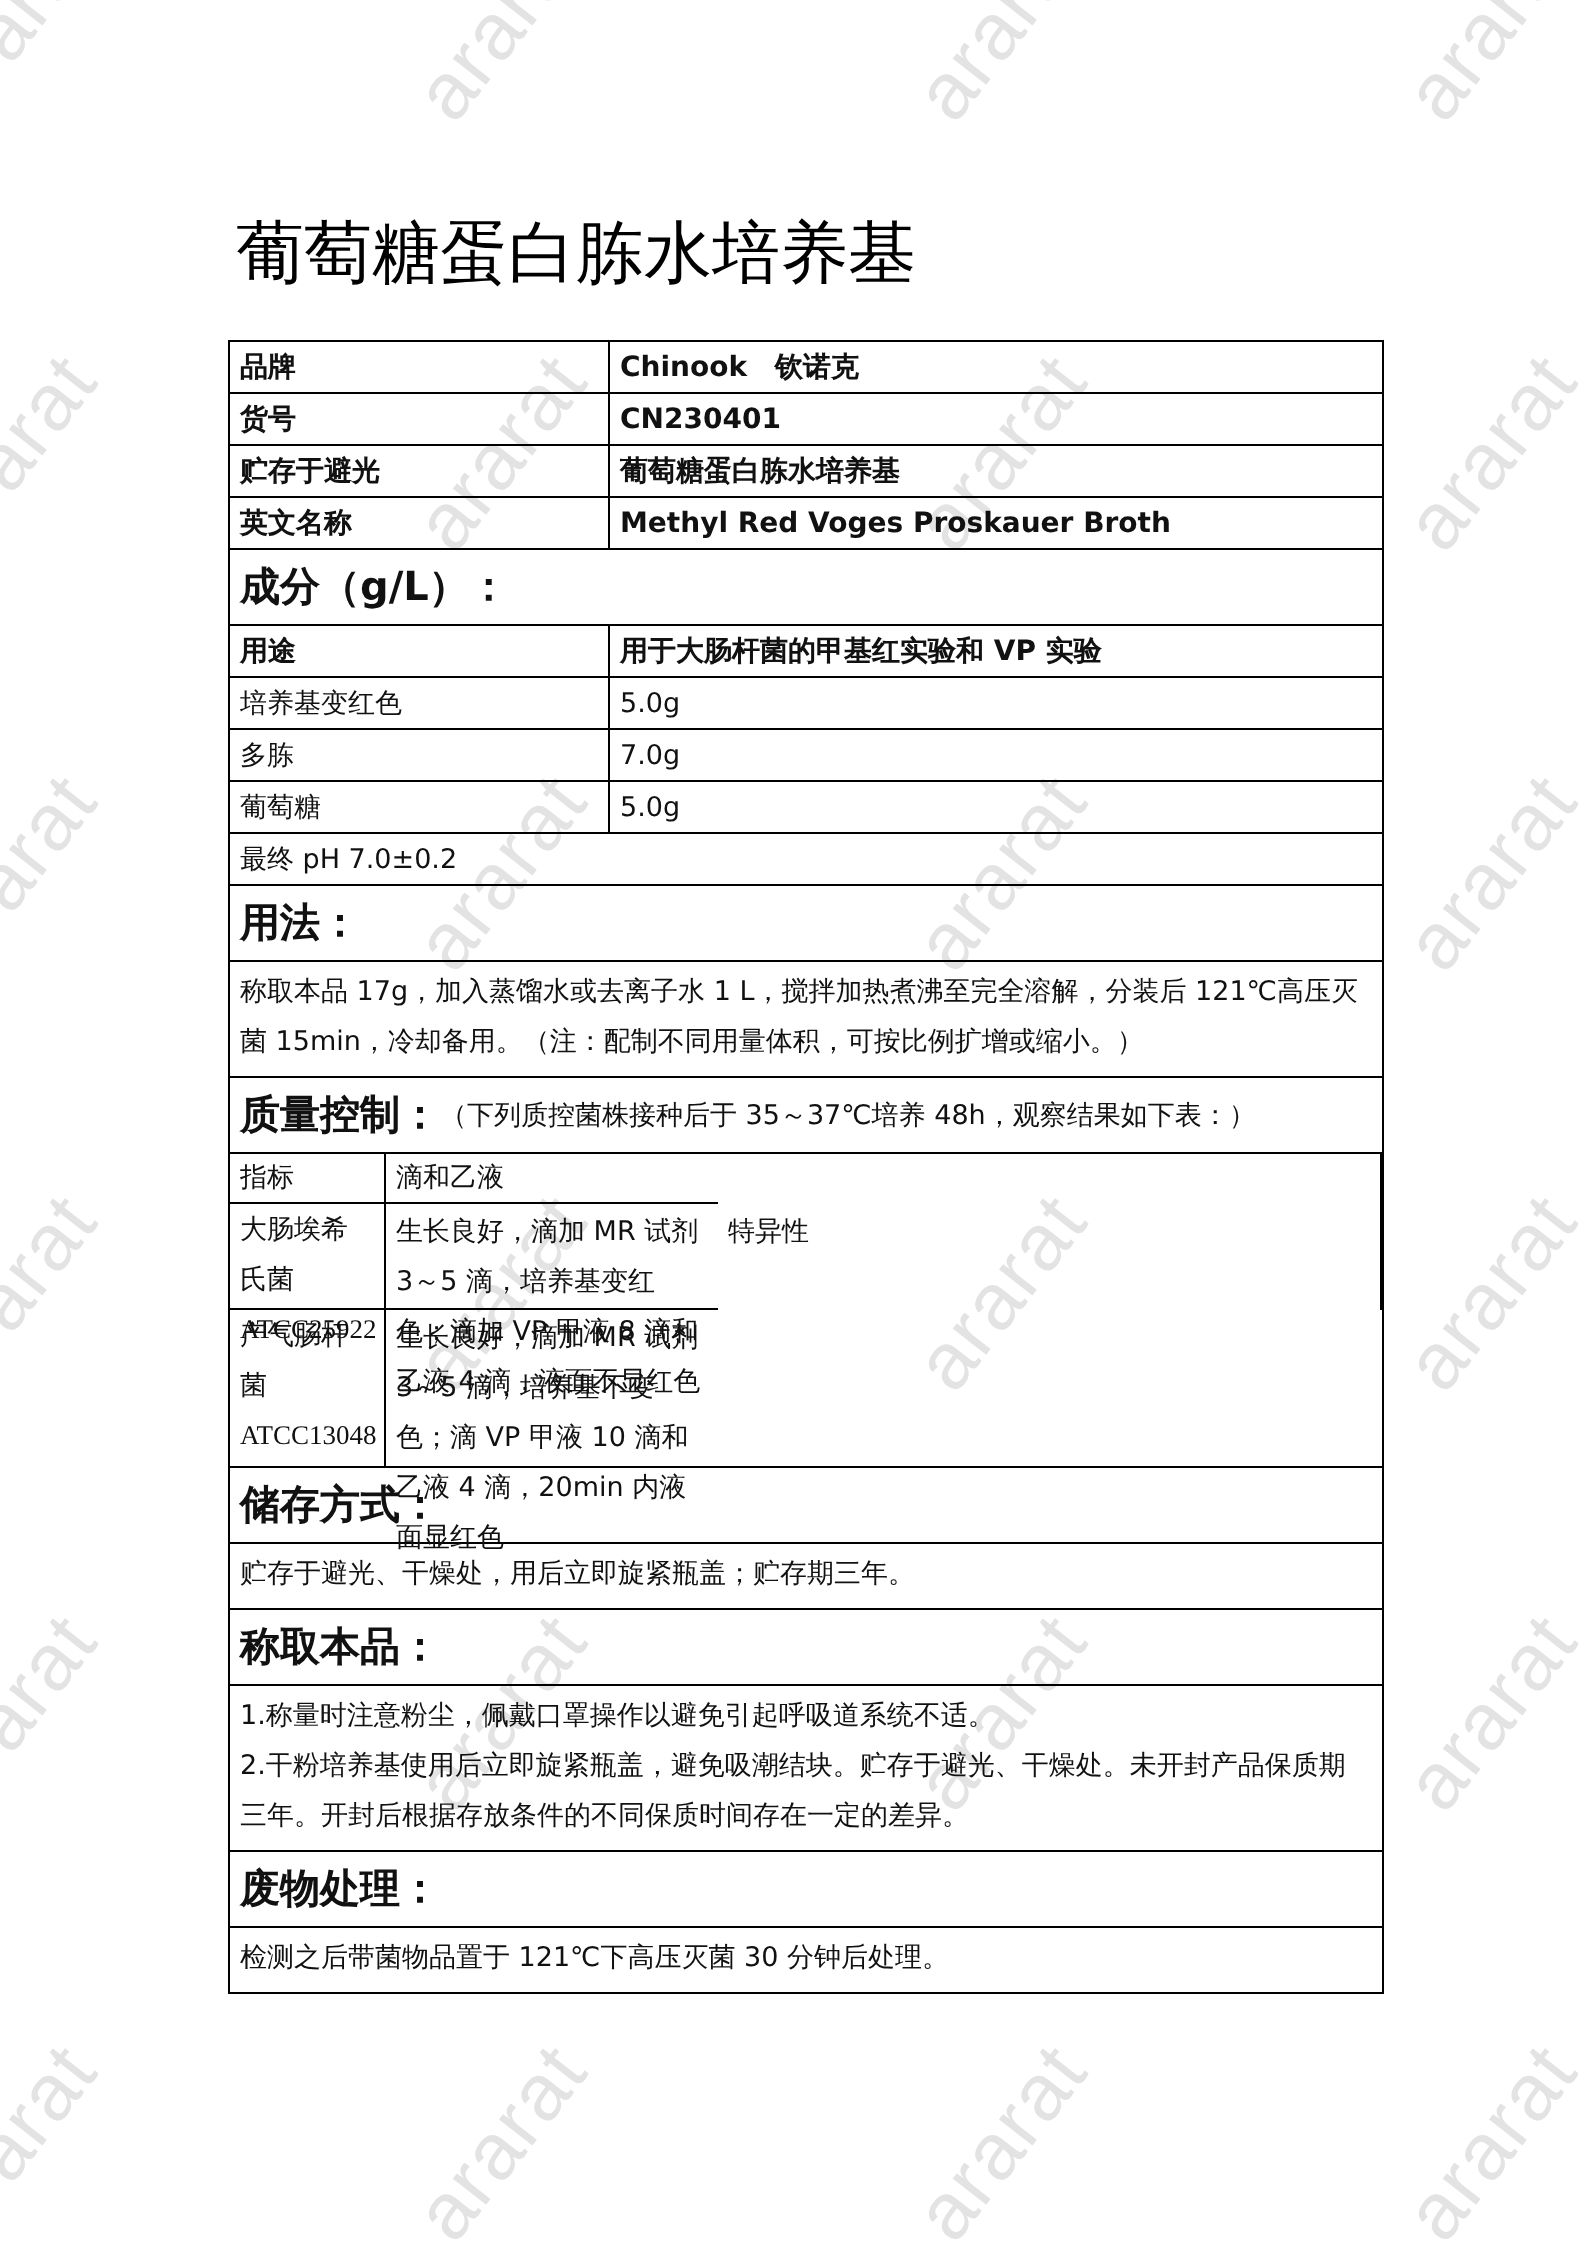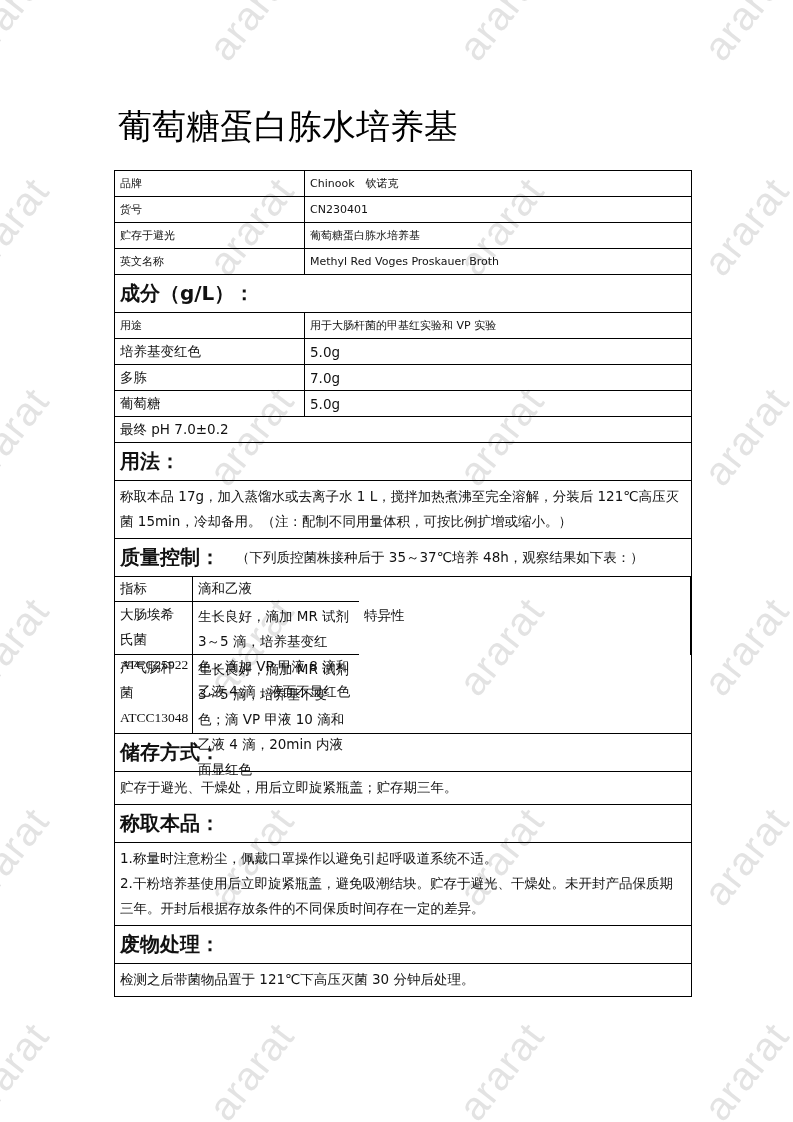--- a/index.html
+++ b/index.html
@@ -15,27 +15,27 @@
   .title {
     position: absolute; left: 118px; top: 104px; font-size: 34px; font-weight: normal;
     letter-spacing: 0px; color: #000; margin: 0; z-index: 1;
   }
   .sheet {
     position: absolute; left: 114px; top: 170px; width: 576px; z-index: 1;
     border-left: 1px solid #000; border-right: 1px solid #000; border-top: 1px solid #000;
   }
   .row { display: flex; border-bottom: 1px solid #000; box-sizing: border-box; }
   .cell { box-sizing: border-box; padding: 0 5px; display: flex; align-items: center; font-size: 13.5px; }
-  .info .cell { height: 25px; font-weight: normal; font-size: 11px; }
+  .info .cell { height: 25px; font-weight: bold; font-size: 14px; }
   .c1 { width: 190px; border-right: 1px solid #000; }
   .c2 { flex: 1; }
   .comp .cell { height: 25px; font-size: 13.5px; }
   .sec { height: 38px; display: flex; align-items: center; padding: 0 5px; box-sizing: border-box; }
   .sec .h { font-weight: bold; font-size: 20px; }
-  .sec .sub { font-size: 13.5px; margin-left: 16px; }
+  .sec .sub { font-size: 13.5px; margin-left: 0; }
   .para { padding: 3px 5px 4px; font-size: 13.5px; line-height: 25px; box-sizing: border-box; }
   .qc { display: grid; grid-template-columns: 78px 166px 1fr; border-bottom: 1px solid #000; }
   .qc > div { box-sizing: border-box; font-size: 13.5px; padding: 0 5px; }
   .qc .hd { height: 25px; display: flex; align-items: center; border-bottom: 1px solid #000; }
   .qc .br { border-right: 1px solid #000; }
   .qc .spec { grid-row: span 2; display: flex; align-items: center; border-right: 1px solid #000; }
   .qc .strain { display: flex; flex-direction: column; justify-content: flex-start; line-height: 25px; border-right: 1px solid #000; font-family: Liberation Serif, serif; }
   .qc .react { line-height: 25px; padding-top: 2px; padding-bottom: 7px; }
   .qc .top { border-bottom: 1px solid #000; }
   .qc .r1 { height: 53px; }

